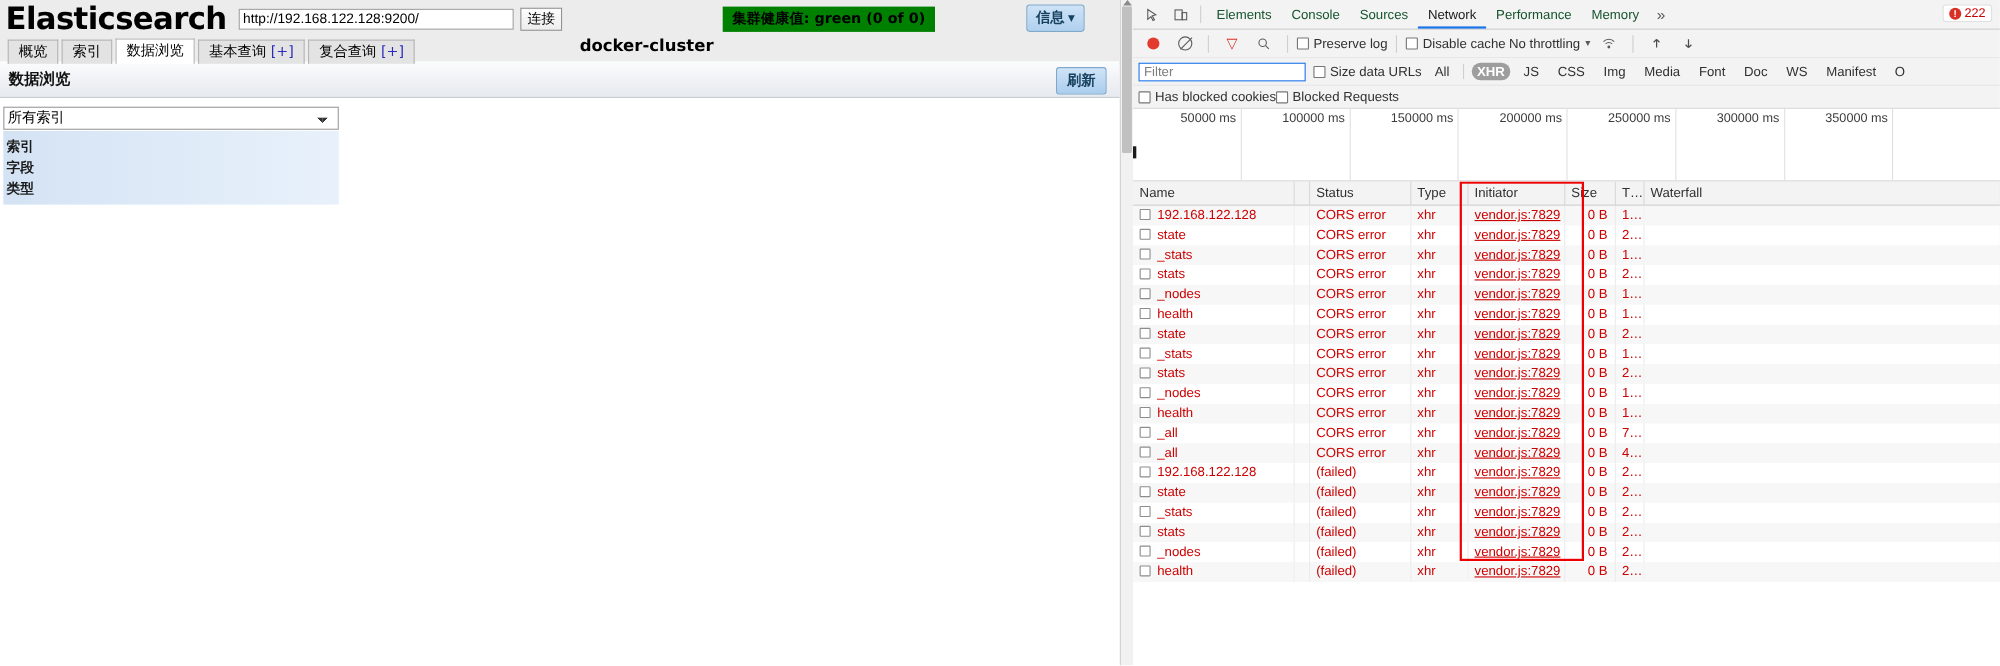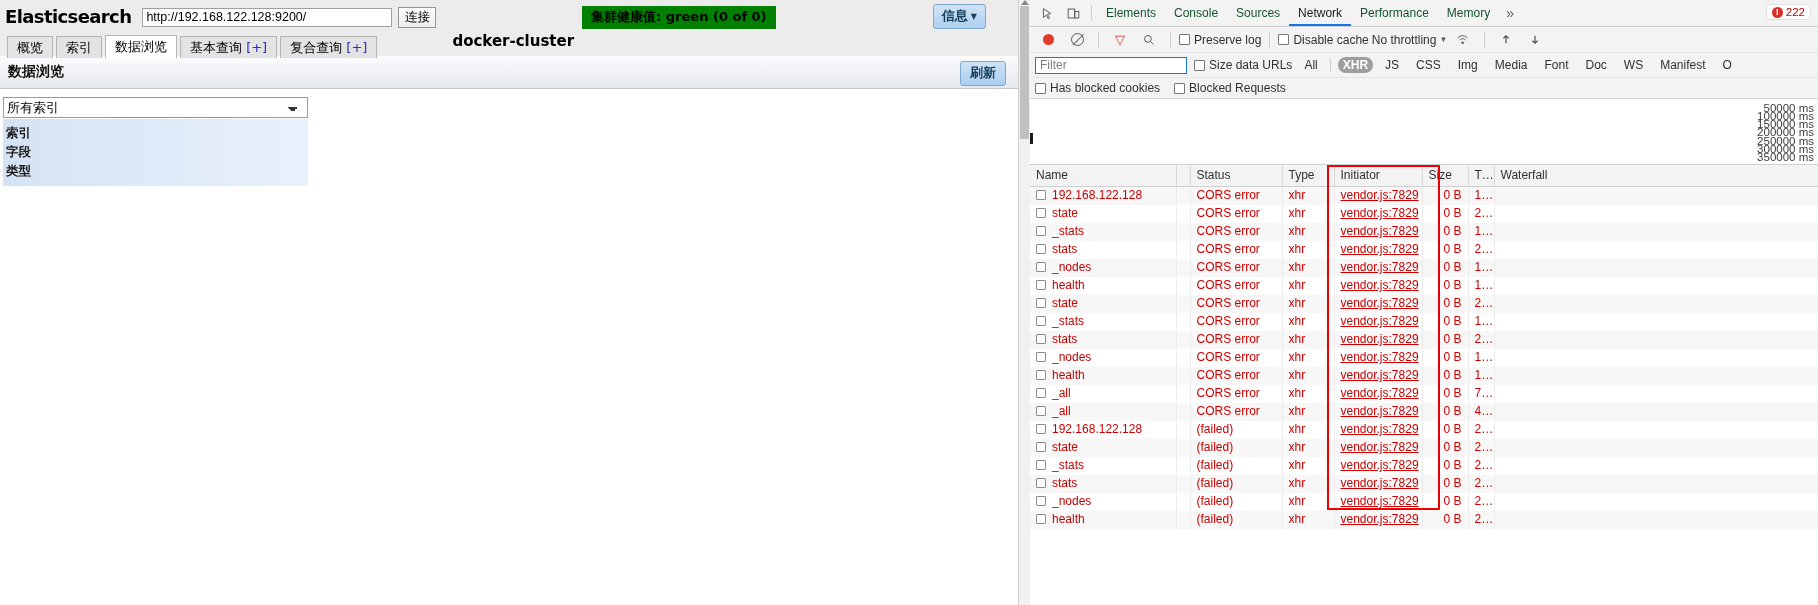--- a/index.html
+++ b/index.html
@@ -27,21 +27,21 @@
     border-bottom: none;
   }
   .es-header-row {
     display: flex; align-items: center;
     height: 30px; padding-left: 5px;
     gap: 0;
   }
   .es-logo {
     font-family: "DejaVu Sans", sans-serif;
     font-weight: bold;
-    font-size: 18px;
+    font-size: 28px;
     letter-spacing: -0.6px;
     color: #000;
     line-height: 1;
     margin-right: 11px;
     white-space: nowrap;
   }
   .es-url-input {
     width: 250px; height: 19px;
     border: 1px solid #a0a0a0;
     background: #fff;
@@ -331,31 +331,30 @@
     font-size: 12px; color: #303030; cursor: pointer;
     padding: 1px 5px; border-radius: 8px; white-space: nowrap;
   }
   .dt-type-btn.selected { background: #9e9e9e; color: #ffffff; font-weight: bold; }
   .dt-vsep { width: 1px; height: 14px; background: #cfcfcf; }
 
   .dt-filterbar2 {
     height: 21px;
     display: flex; align-items: center;
     border-bottom: 1px solid #d8d8d8;
-    padding-left: 5px; gap: 14px;
+    padding-left: 5px; 
     background: #f3f3f3;
   }
 
   .dt-overview {
     height: 66px;
     border-bottom: 1px solid #d0d0d0;
     display: flex;
     background: #ffffff;
     position: relative;
-    flex-direction: column;
   }
   .ov-cell {
     flex: 1;
     border-right: 1px solid #e0e0e0;
     position: relative;
   }
   .ov-cell:last-child { border-right: none; }
   .ov-label {
     position: absolute; right: 4px; top: 3px;
     font-size: 11.5px; color: #3c3c3c; white-space: nowrap;

